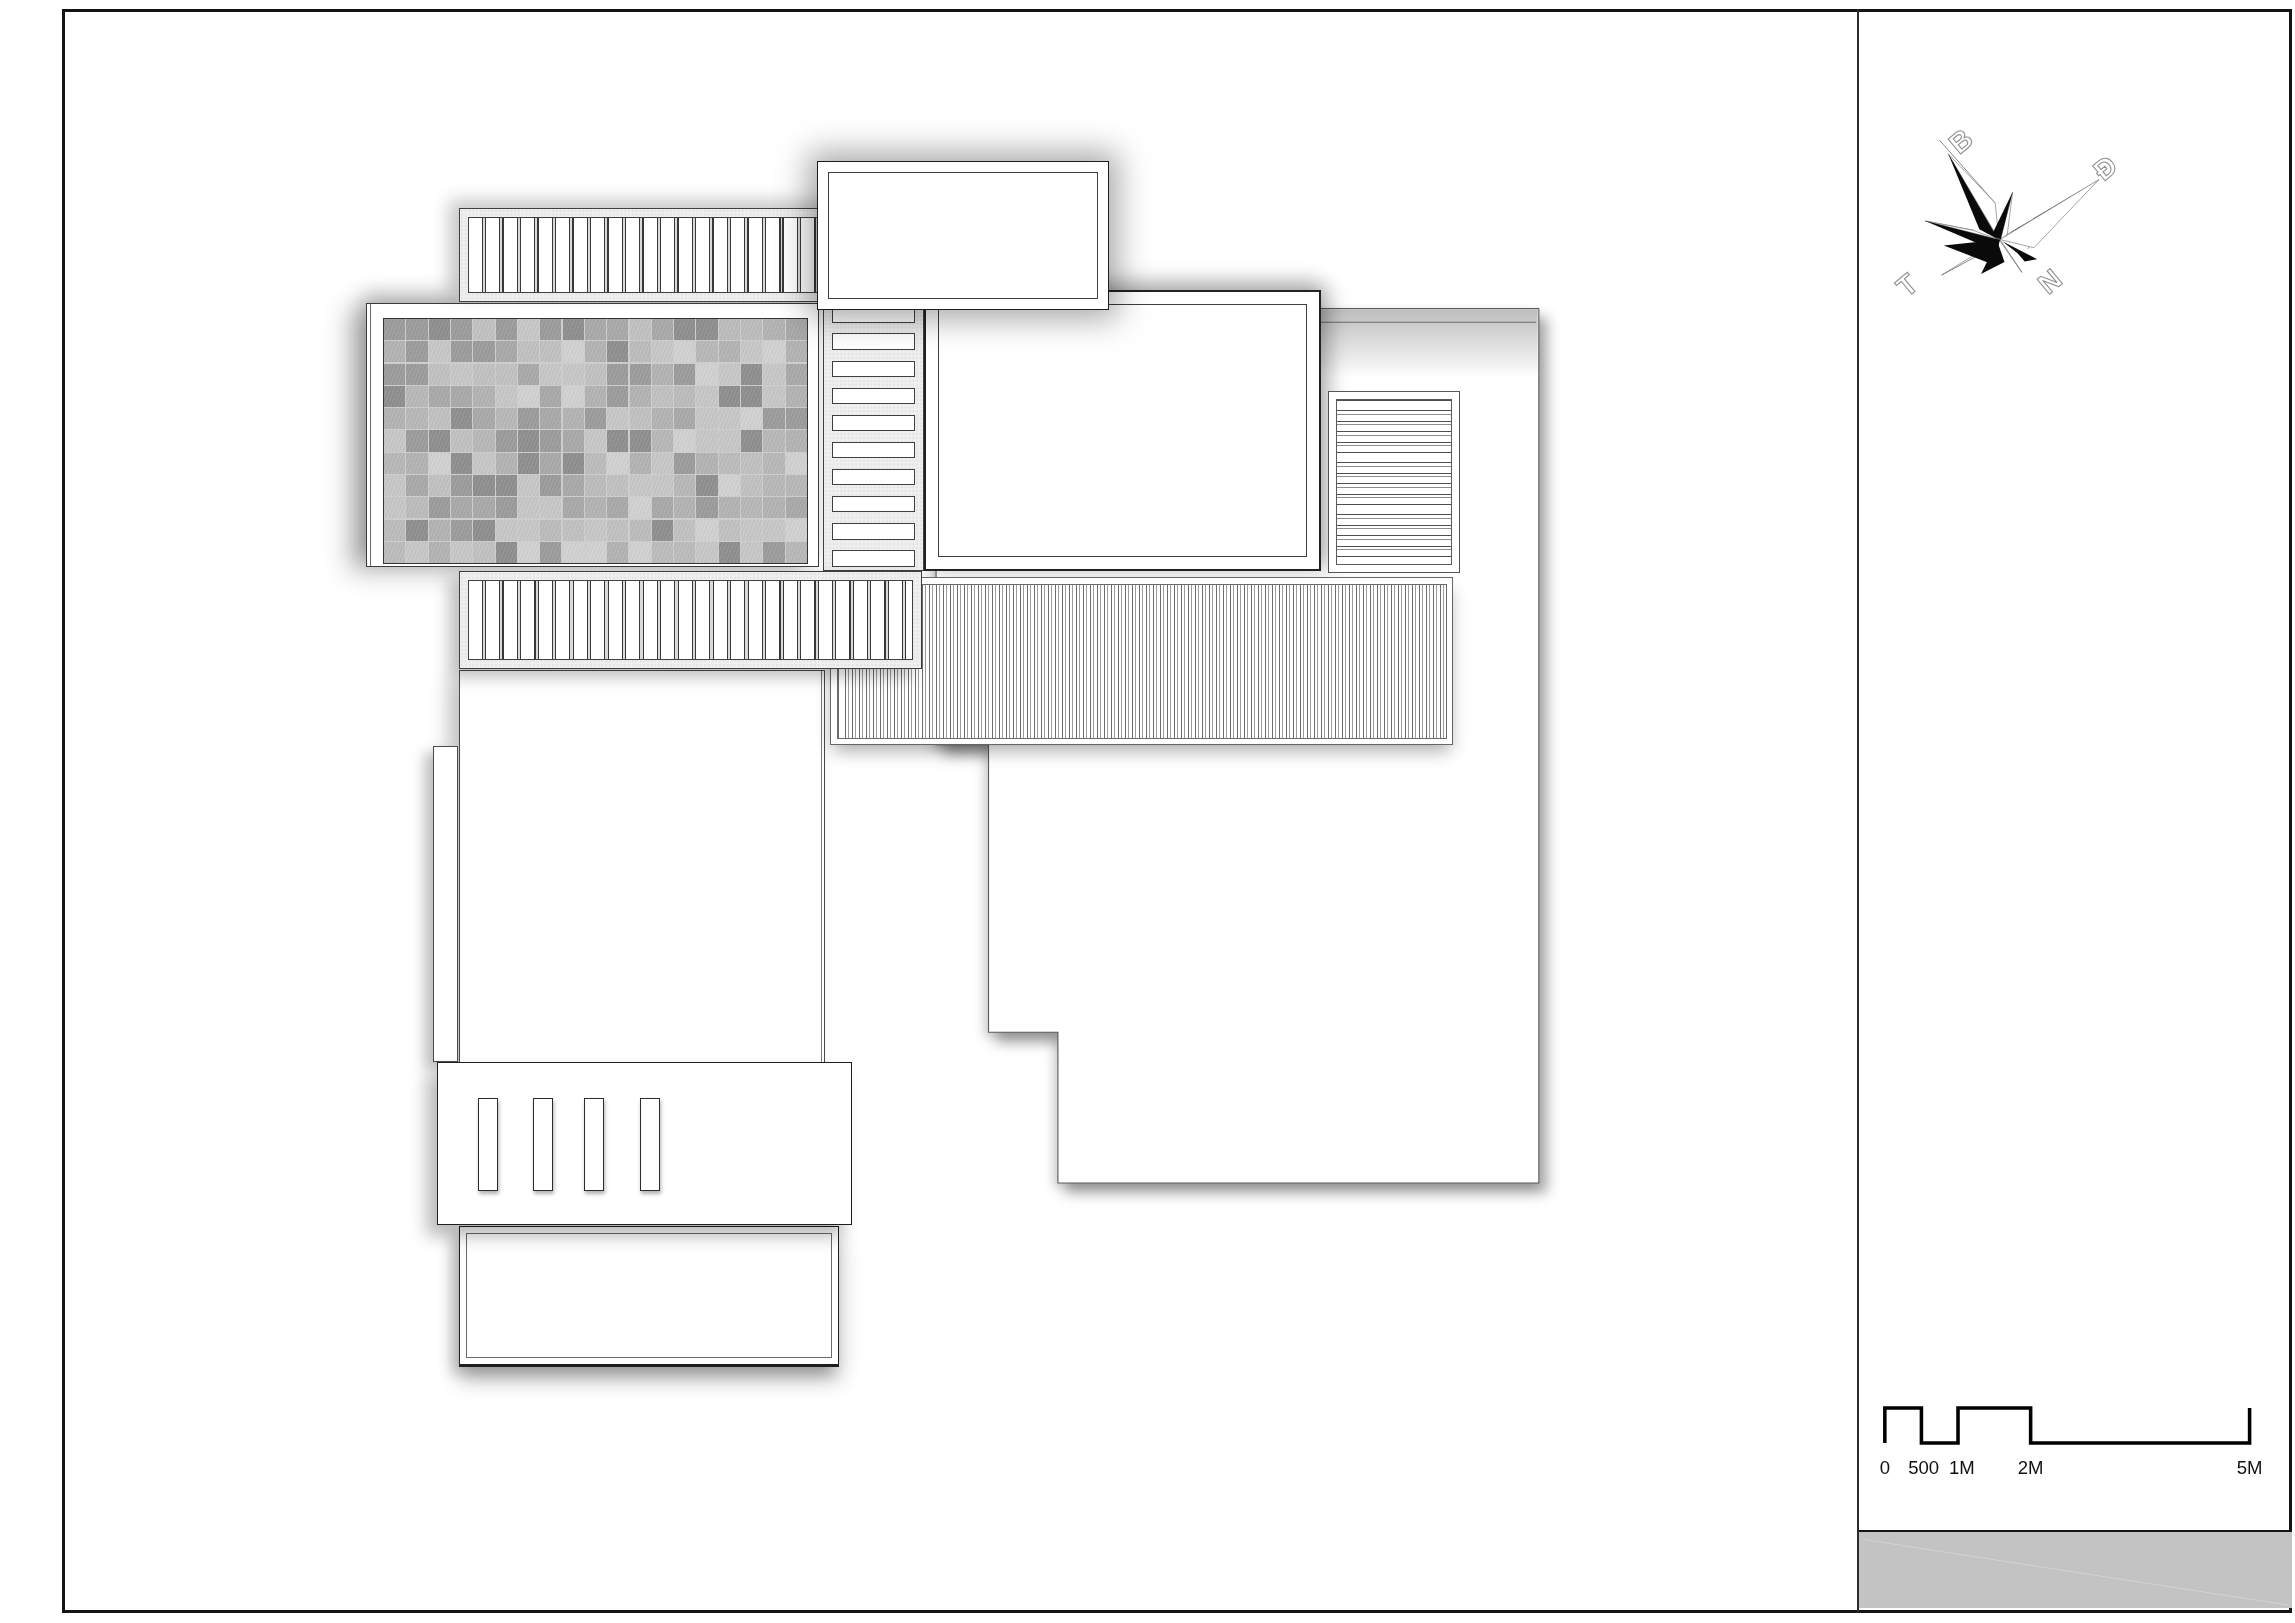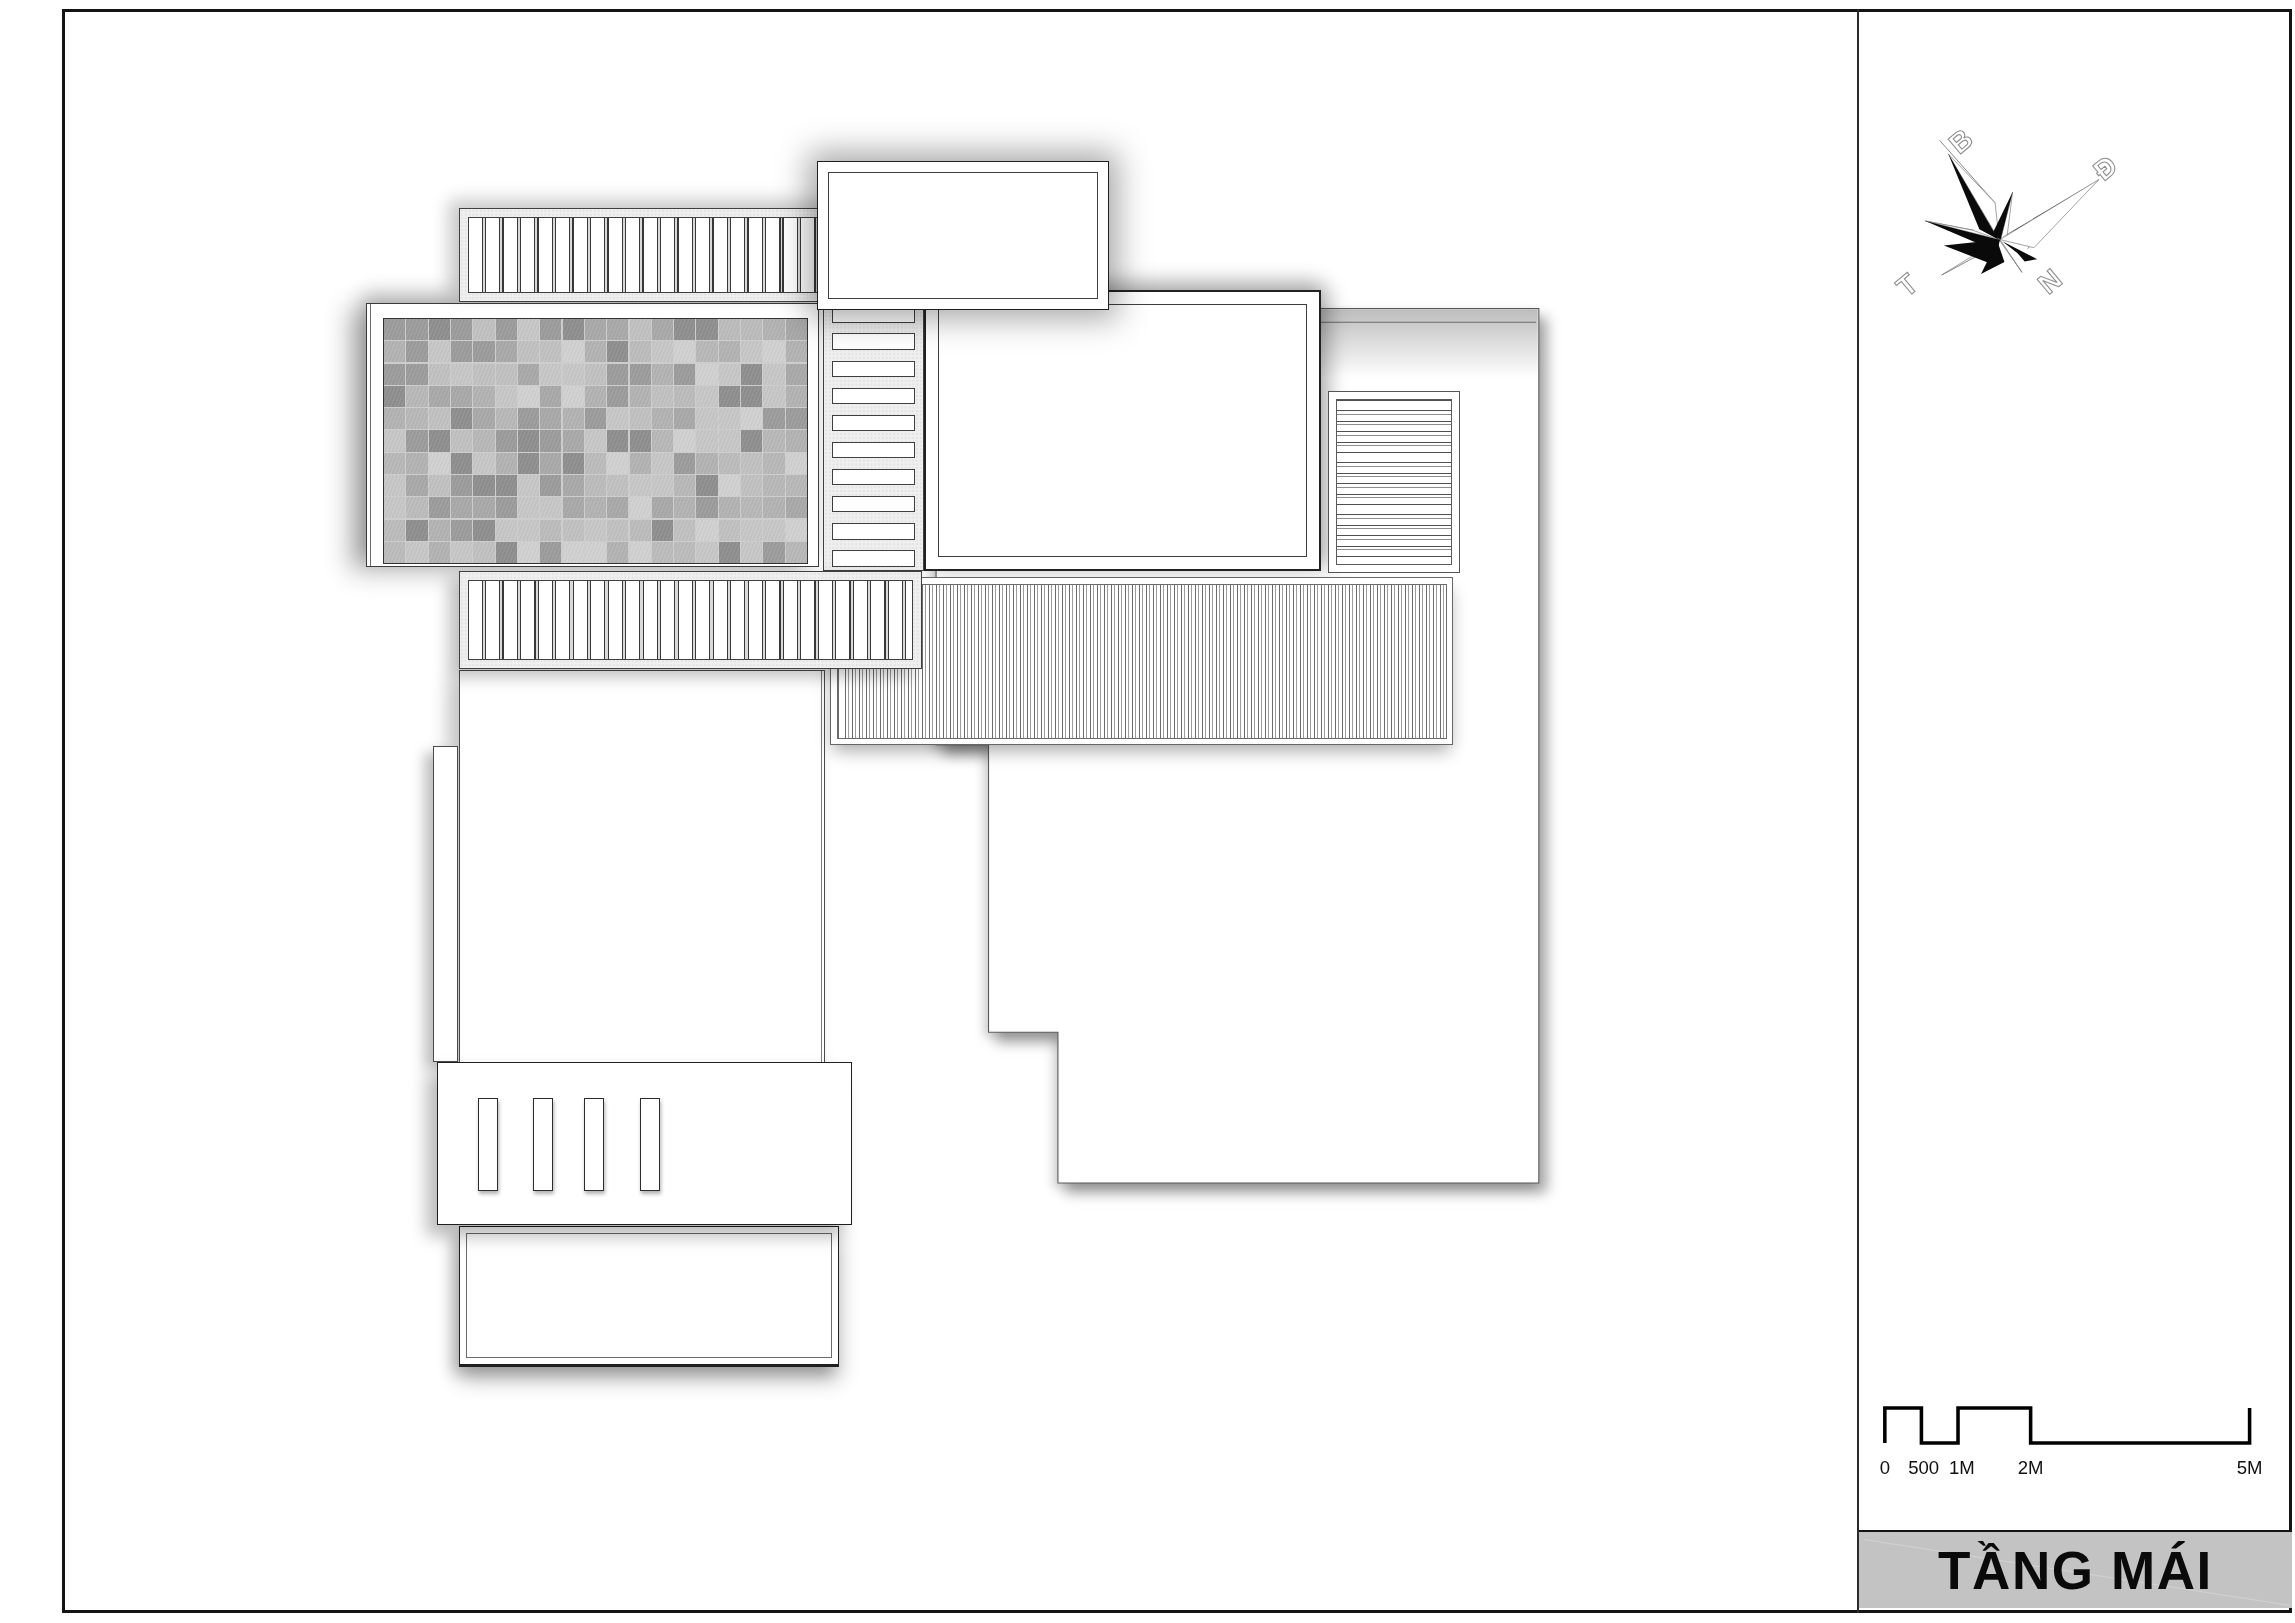--- a/index.html
+++ b/index.html
@@ -413,17 +413,16 @@
     <text class="scale-label" x="100" y="152" text-anchor="middle">500</text>
     <text class="scale-label" x="170" y="152" text-anchor="middle">1M</text>
     <text class="scale-label" x="296" y="152" text-anchor="middle">2M</text>
     <text class="scale-label" x="697" y="152" text-anchor="middle">5M</text>
   </svg>
 
   <div id="titleblock">
     <svg class="diag" viewBox="0 0 792 143" preserveAspectRatio="none">
       <line x1="8" y1="14" x2="788" y2="138" stroke="#d6d6d6" stroke-width="1.5"></line>
     </svg>
-    <span id="titletext">TẦNG MÁI</span>
   </div>
 
 </div>
 
 
 </body></html>

